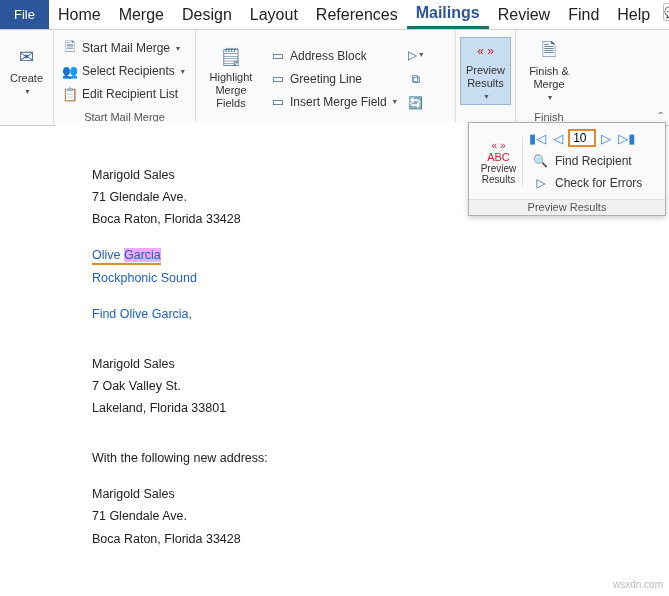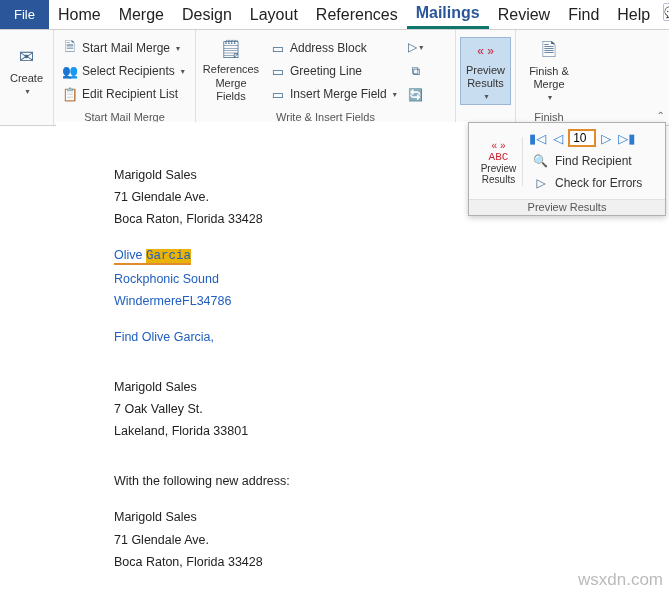--- a/index.html
+++ b/index.html
@@ -32,33 +32,33 @@
   
   .float-panel { position:absolute; left:468px; top:122px; width:198px; background:#fafafa; border:1px solid #b0b0b0; box-shadow:0 2px 6px rgba(0,0,0,.2); z-index:5; }
   .float-row { display:flex; align-items:center; gap:4px; padding:4px 6px; }
   .float-panel .group-label { background:#f0f0f0; border-top:1px solid #e0e0e0; }
   .nav-btn { color:#2b7bd1; font-size:13px; cursor:pointer; padding:0 2px;}
   .rec-input { width:28px; height:18px; border:2px solid #e08b2c; text-align:left; padding:0 3px; font-size:12px; }
   .fp-small { display:flex; align-items:center; gap:6px; padding:2px 6px 4px 6px; color:#333; font-size:12px; cursor:pointer;}
   .fp-small .ico { width:16px; height:16px; display:flex; align-items:center; justify-content:center; color:#40668c; font-size:12px;}
 
   .preview-mini { width:48px; display:flex; flex-direction:column; align-items:center; border-right:1px solid #e0e0e0; padding:3px 0 1px 0; cursor:pointer;}
-  .preview-mini .abc { font-size:11px; color:#c23;font-family:Liberation Mono, monospace; }
+  .preview-mini .abc { font-size:11px; color:#c23; }
   .preview-mini .arrow { color:#c23; font-size:10px;}
   .preview-mini .lbl { font-size:10px; color:#333; line-height:1.1; text-align:center;}
 
   
   .doc { position:absolute; left:0; top:122px; right:0; bottom:0; overflow:hidden; }
   .page { position:absolute; left:56px; top:0; width:560px; background:#fff; padding: 44px 36px 0 36px; font-size:12.5px; color:#222; line-height:1.45;}
-  .page p { margin-bottom:4px;margin-left:22px; }
+  .page p { margin-bottom:4px; }
   .page .sp { height:14px; }
   .merge { color:#1f5fbf; }
   .merge .mark { border-bottom:2px solid #e08b2c; padding-bottom:1px;}
-  .merge .sel { background:#eab308;font-family:Liberation Mono, monospace; }
-  .watermark { position:absolute; right:6px; bottom:6px; color:#bbb; font-size:17px; z-index:10;}
+  .merge .sel { background:#f0abfc; }
+  .watermark { position:absolute; right:6px; bottom:6px; color:#bbb; font-size:10px; z-index:10;}
 </style>
 </head>
 <body>
 
 <div class="menubar">
   <div class="file-tab">File</div>
   <div class="menu-tab">Home</div>
   <div class="menu-tab">Merge</div>
   <div class="menu-tab">Design</div>
   <div class="menu-tab">Layout</div>
@@ -104,21 +104,21 @@
         </div>
       </div>
     </div>
     <div class="group-label">Start Mail Merge</div>
   </div>
 
   <div class="group" style="width:260px">
     <div class="group-body">
       <div class="big-btn" style="width:62px">
         <span class="ico">🗒</span>
-        <span>References Merge Fields</span>
+        <span>Highlight Merge Fields</span>
       </div>
       <div class="stack">
         <div class="small-btn">
           <span class="ico">▭</span>
           <span>Address Block</span>
         </div>
         <div class="small-btn">
           <span class="ico">▭</span>
           <span>Greeting Line</span>
         </div>
@@ -127,21 +127,20 @@
           <span>Insert Merge Field</span>
             <span class="chev">▾</span>
         </div>
       </div>
       <div class="mini-col">
         <div class="mini-ico">▷<span class="chev">▾</span></div>
         <div class="mini-ico">⧉</div>
         <div class="mini-ico">🔄</div>
       </div>
     </div>
-    <div class="group-label">Write &amp; Insert Fields</div>
   </div>
 
   <div class="group" style="width:60px">
     <div class="group-body">
       <div class="big-btn active" style="width:56px">
         <span class="ico">
             <span style="color:#c23;font-size:12px">«&nbsp;»</span>
           </span>
         <span>Preview Results</span>
           <span class="chev">▾</span>
@@ -195,21 +194,20 @@
 <div class="doc">
   <div class="page">
     <p>Marigold Sales</p>
     <p>71 Glendale Ave.</p>
     <p>Boca Raton, Florida 33428</p>
     <div class="sp"></div>
     <p class="merge">
       <span class="mark"><span>Olive</span> <span class="sel">Garcia</span></span>
     </p>
     <p class="merge">Rockphonic Sound</p>
-    <p class="merge"><span>Windermere</span><span>FL</span><span>34786</span></p>
     <div class="sp"></div>
     <p class="merge"><span>Find </span><span>Olive Garcia</span>,</p>
     <div class="sp"></div>
     <div class="sp"></div>
     <p>Marigold Sales</p>
     <p>7 Oak Valley St.</p>
     <p>Lakeland, Florida 33801</p>
     <div class="sp"></div>
       <div class="sp"></div>
     <p>With the following new address:</p>

